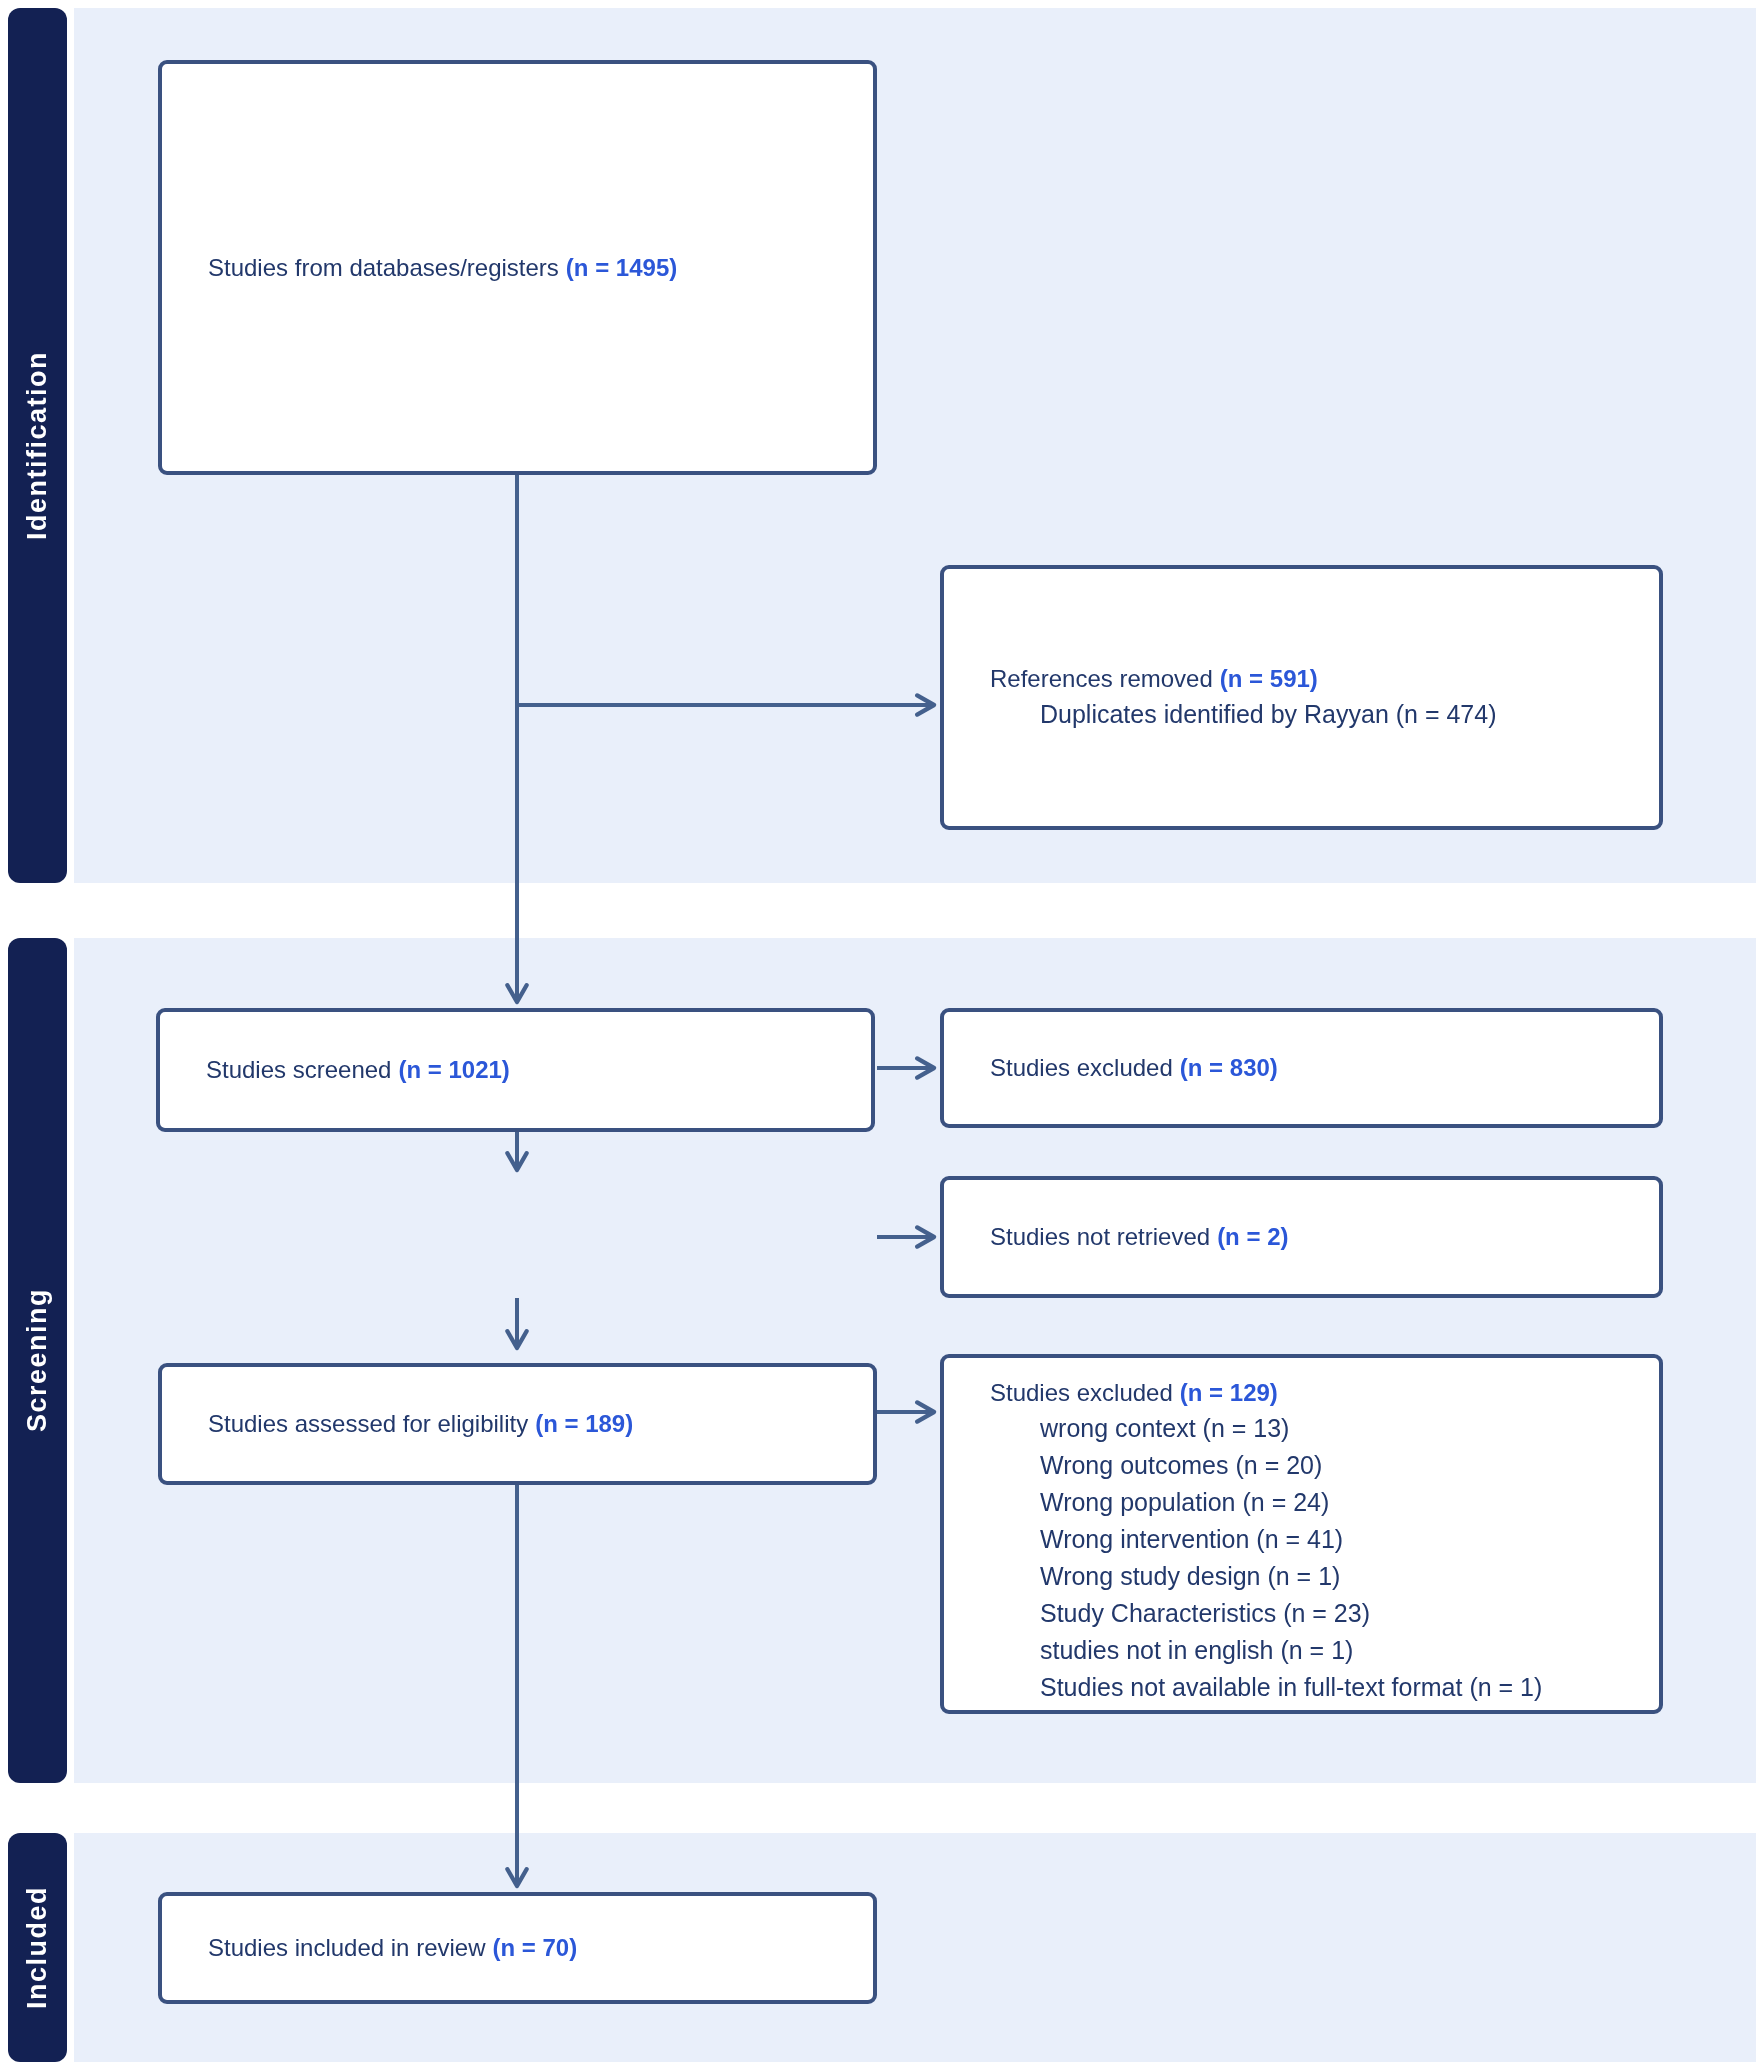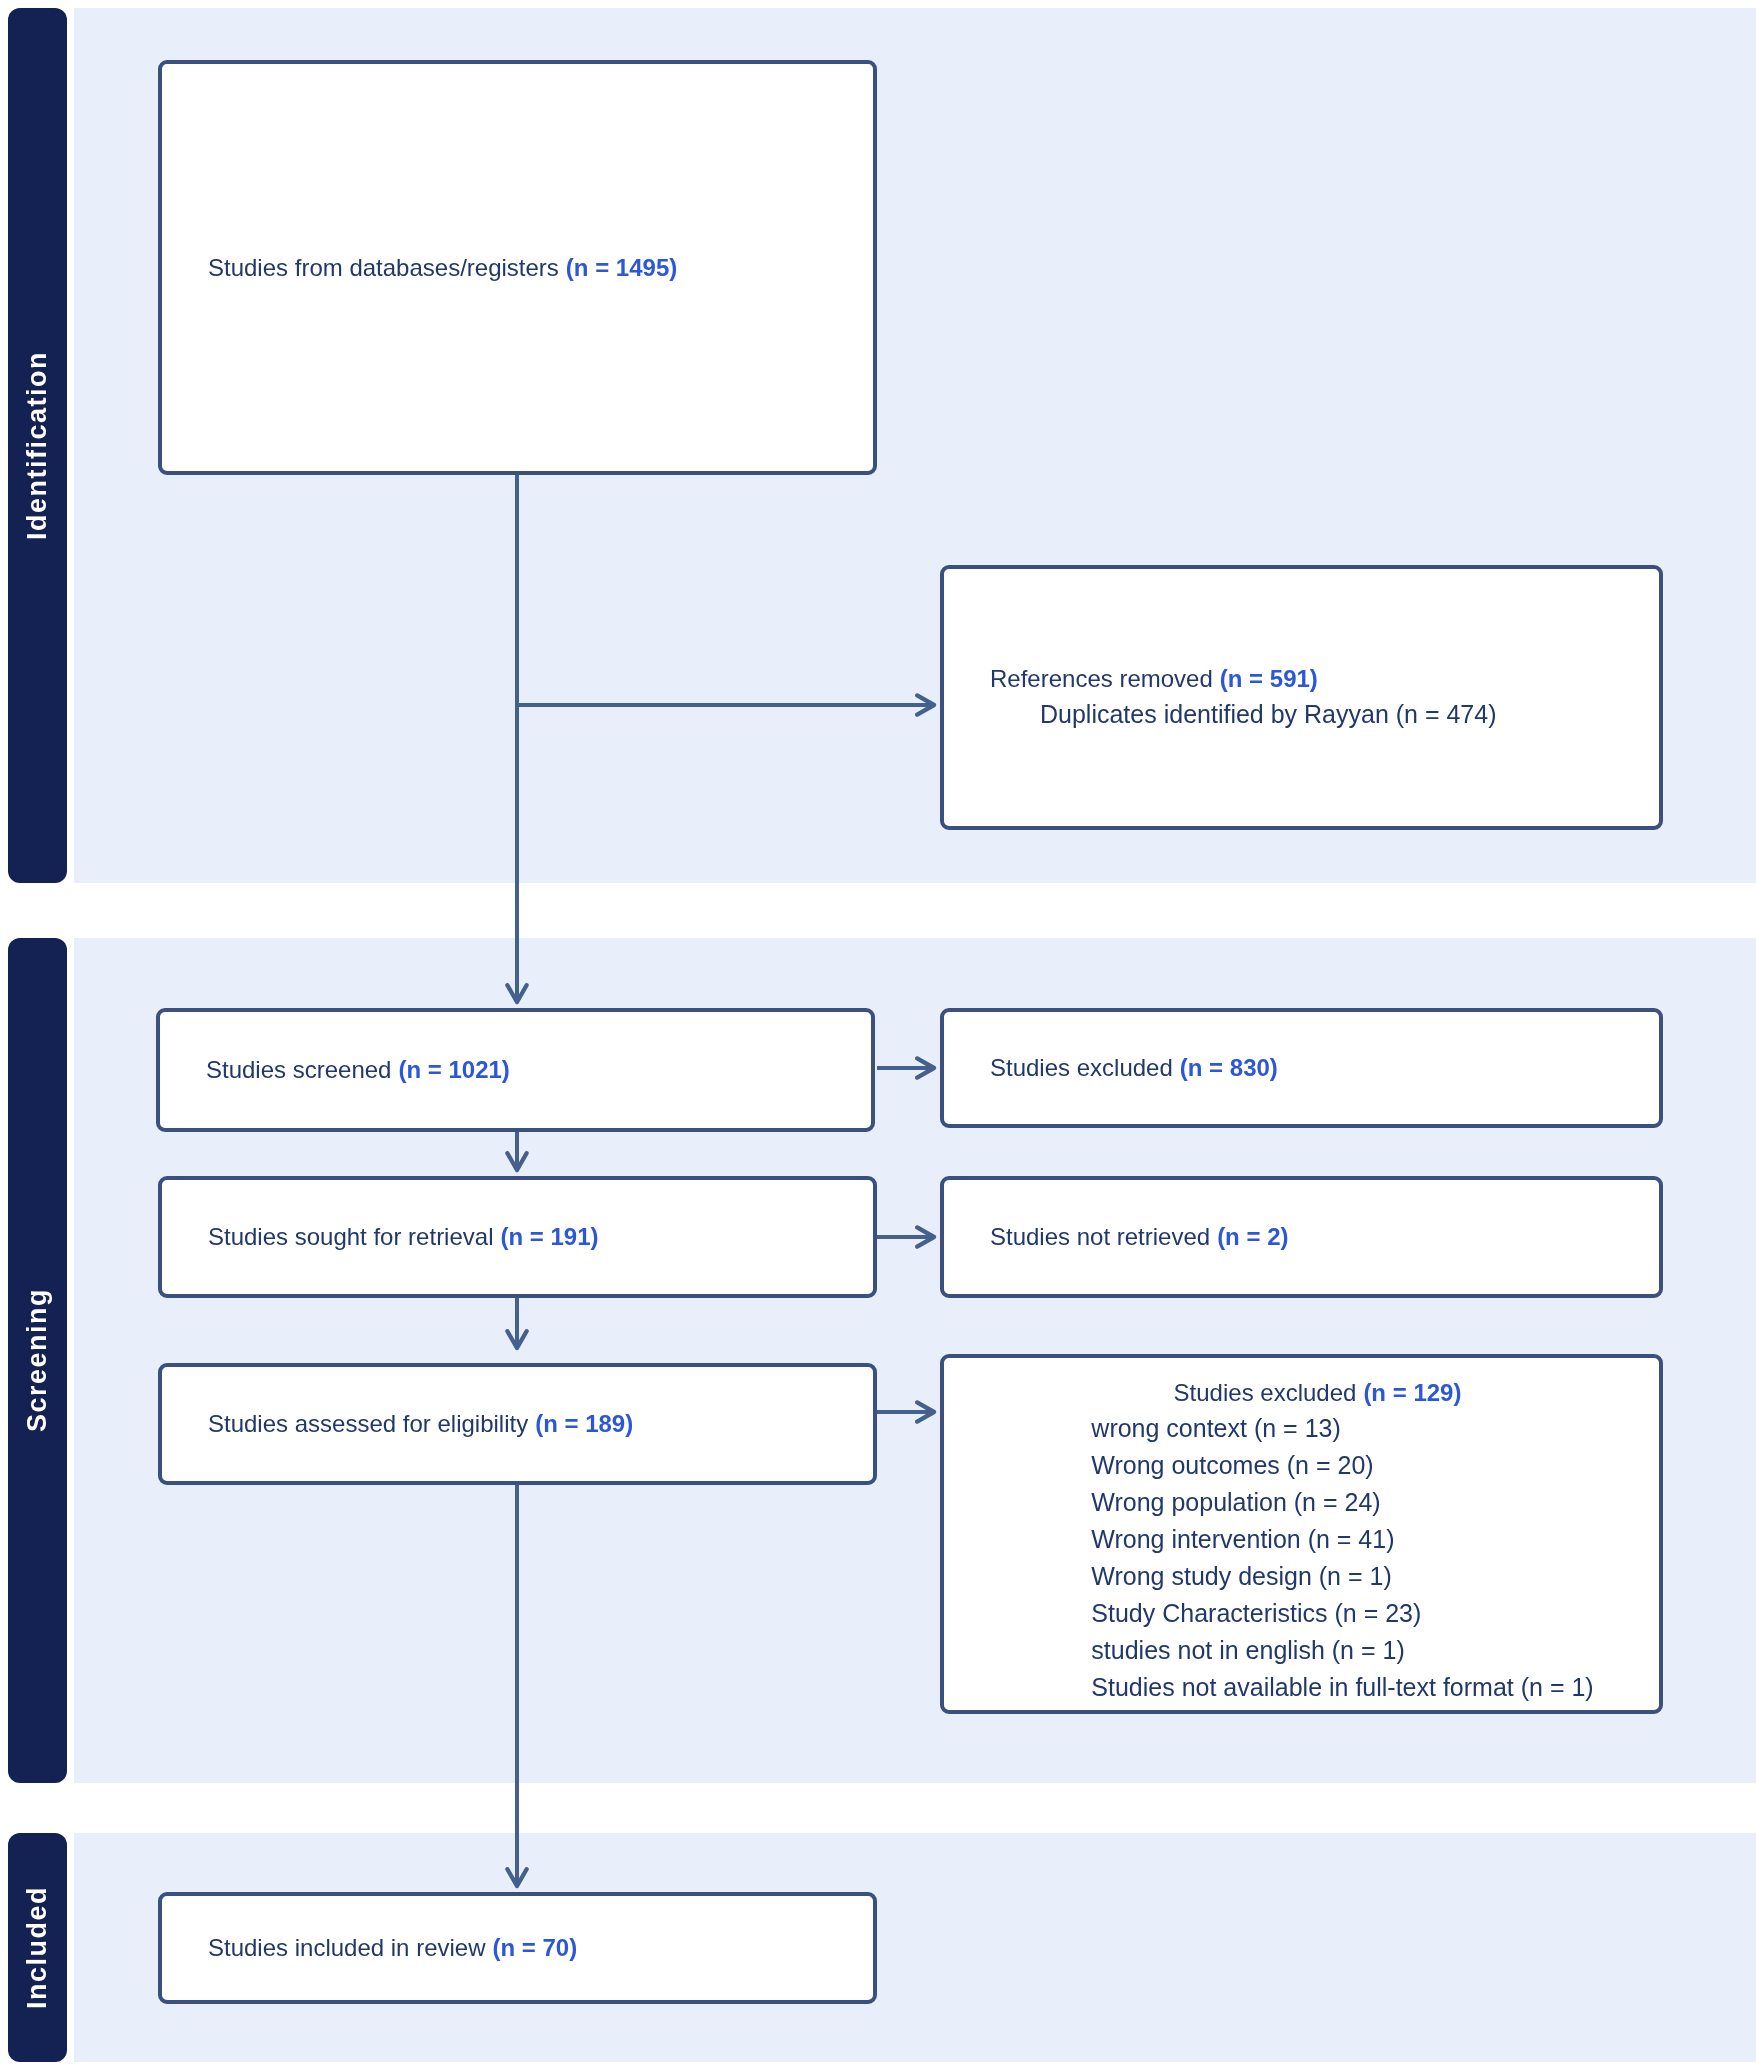--- a/index.html
+++ b/index.html
@@ -45,21 +45,21 @@
   .details div{line-height:37px;}
 
   #node-databases{left:158px;top:60px;width:719px;height:415px;}
   #node-references-removed{left:940px;top:565px;width:723px;height:265px;}
   #node-screened{left:156px;top:1008px;width:719px;height:124px;}
   #node-excluded-screening{left:940px;top:1008px;width:723px;height:120px;}
   #node-sought{left:158px;top:1176px;width:719px;height:122px;}
   #node-not-retrieved{left:940px;top:1176px;width:723px;height:122px;}
   #node-assessed{left:158px;top:1354px;width:719px;height:122px;margin-top:9px;}
   #node-excluded-eligibility{left:940px;top:1354px;width:723px;height:360px;
-        justify-content:flex-start;padding-top:18px;align-items:center;}
+        justify-content:flex-start;padding-top:18px;}
   #node-included{left:158px;top:1892px;width:719px;height:112px;}
 </style>
 </head>
 <body>
 
 <div class="canvas">
 
   <div class="band" id="band-identification"></div>
   <div class="band" id="band-screening"></div>
   <div class="band" id="band-included"></div>
@@ -110,25 +110,20 @@
       <span>Studies screened</span><span class="count">(n = 1021)</span>
     </div>
   </div>
 
   <div class="node" id="node-excluded-screening">
     <div>
       <span>Studies excluded</span><span class="count">(n = 830)</span>
     </div>
   </div>
 
-  <div class="node" id="node-sought">
-    <div>
-      <span>Studies sought for retrieval</span><span class="count">(n = 191)</span>
-    </div>
-  </div>
 
   <div class="node" id="node-not-retrieved">
     <div>
       <span>Studies not retrieved</span><span class="count">(n = 2)</span>
     </div>
   </div>
 
   <div class="node" id="node-assessed">
     <div>
       <span>Studies assessed for eligibility</span><span class="count">(n = 189)</span>

